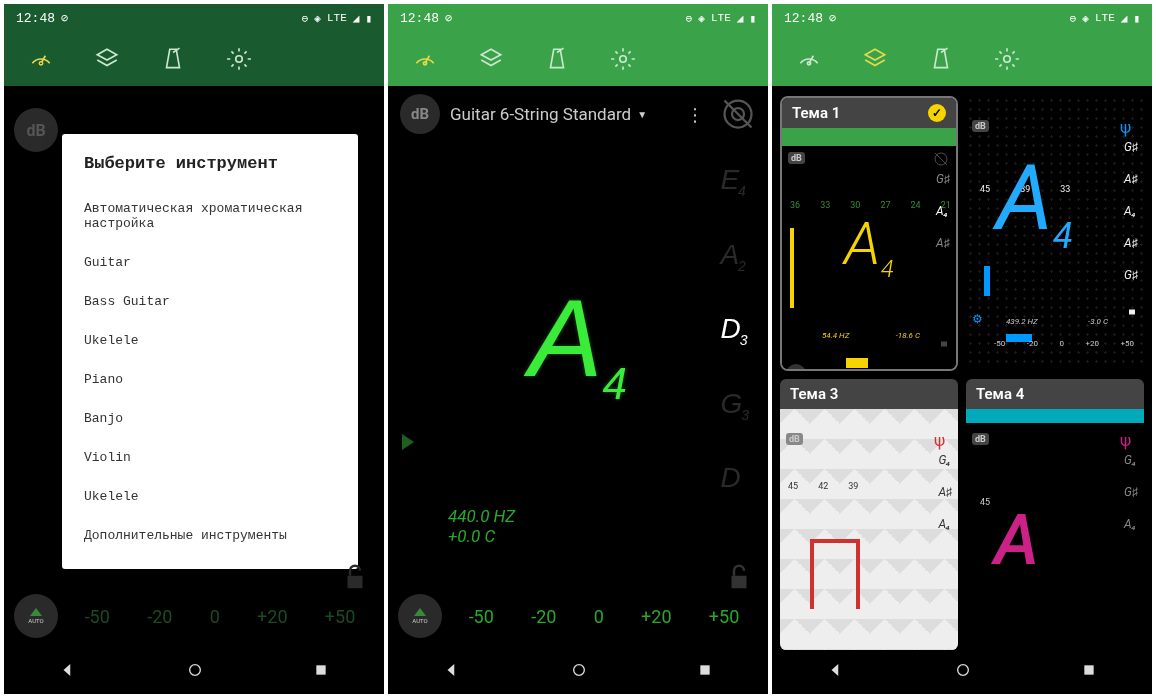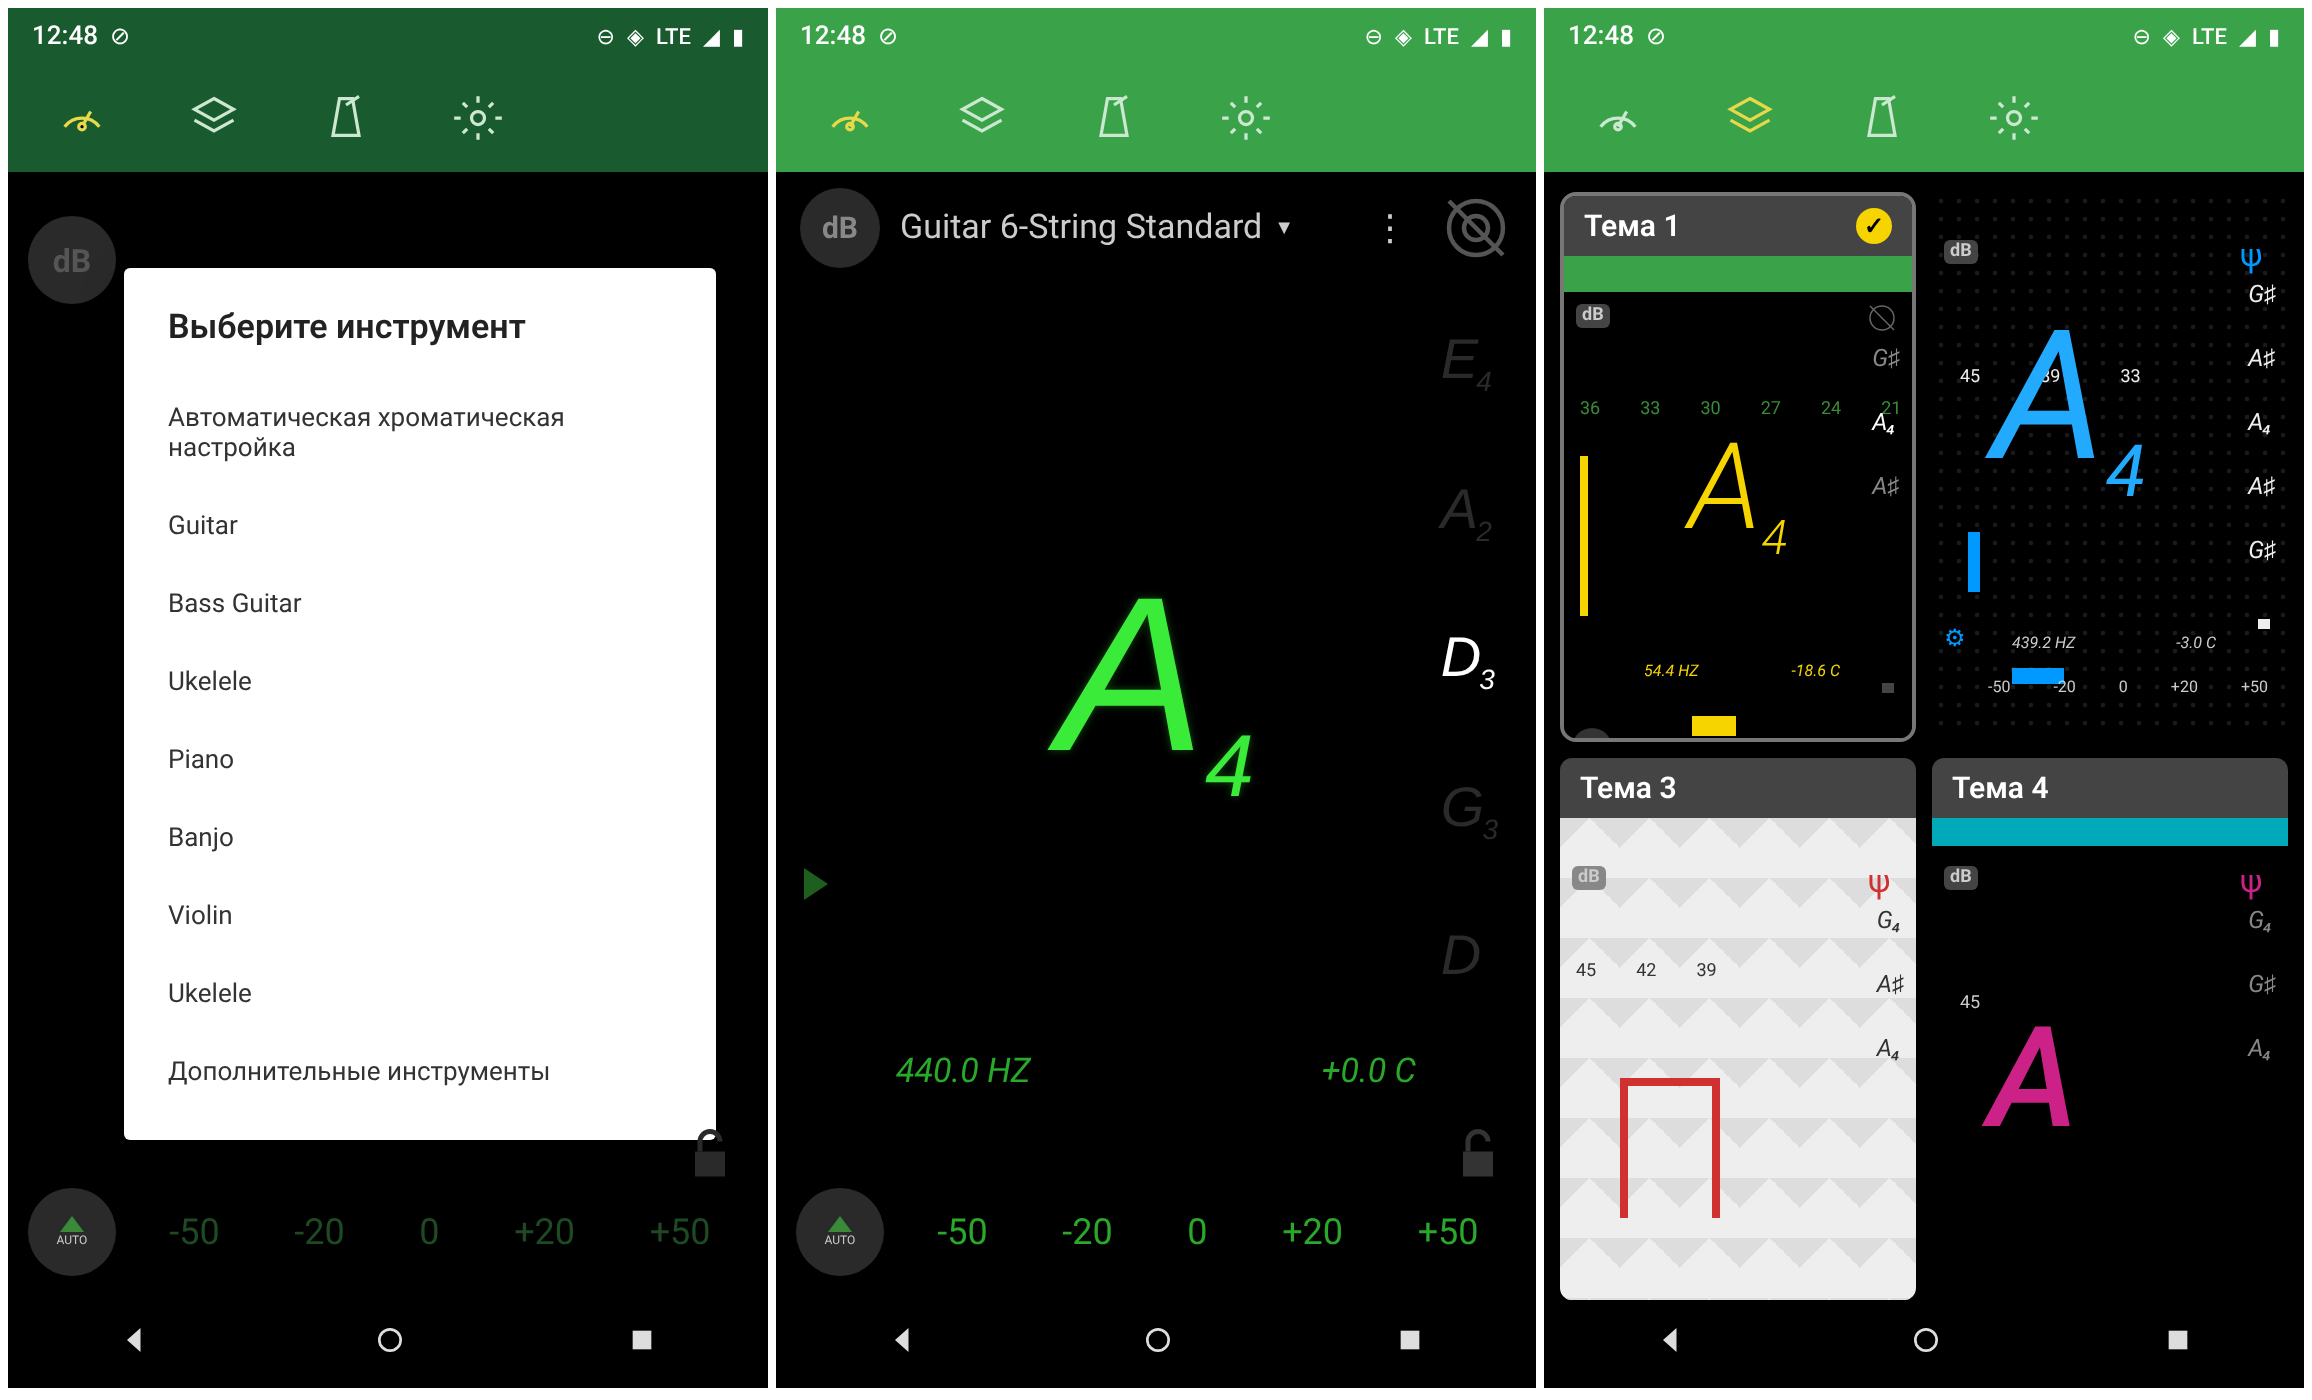--- a/index.html
+++ b/index.html
@@ -22,20 +22,21 @@
   }
   
   .statusbar {
     height: 28px;
     display: flex;
     align-items: center;
     padding: 0 12px;
     color: #fff;
     font-size: 13px;
     font-weight: 500;
+    font-family: Liberation Mono, monospace;
   }
   .screen-1 .statusbar { background: #1a5a2f; }
   .screen-2 .statusbar { background: #3aa34a; }
   .screen-3 .statusbar { background: #3aa34a; }
   .statusbar .time { flex: 0 0 auto; }
   .statusbar .clock-icon { margin-left: 6px; font-size: 12px; }
   .statusbar .spacer { flex: 1; }
   .statusbar .indicators { display: flex; align-items: center; gap: 6px; font-size: 11px; }
   
   .tabbar {
@@ -81,20 +82,21 @@
     display: flex; align-items: center; justify-content: center;
   }
   .dialog {
     position: absolute;
     top: 130px; left: 58px;
     width: 296px;
     background: #fff;
     border-radius: 3px;
     box-shadow: 0 8px 20px rgba(0,0,0,0.4);
     padding: 20px 22px 14px;
+    font-family: Liberation Mono, monospace;
   }
   .dialog h3 { font-size: 17px; font-weight: 600; margin-bottom: 16px; color:#222; }
   .dialog .item { font-size: 13px; color: #333; padding: 12px 0; cursor: pointer; }
   .auto-row {
     position: absolute;
     bottom: 48px; left: 0; right: 0;
     height: 60px; display:flex; align-items:center;
     padding: 0 10px;
     color: #2a5a2f;
   }
@@ -145,21 +147,21 @@
   .big-note {
     position:absolute; left:50%; top:130px; transform:translateX(-50%);
     font-family: 'Segoe UI', sans-serif;
     color:#3aeb3a; font-size:110px; font-style:italic; font-weight:300;
     text-shadow: 0 0 4px #3aeb3a55;
   }
   .big-note .bsub { font-size:44px; vertical-align:sub;}
   .hz-row {
     position:absolute; bottom:104px; left:0; right:0; display:flex;
     justify-content:space-between; padding:0 60px;
-    color:#2aa82a; font-size:17px; font-style:italic;
+    color:#2aa82a; font-size:17px; font-style:italic;flex-direction:column;
   }
   .triangle-marker {
     position:absolute; left:14px; top:290px;
     width:0;height:0; border-top:8px solid transparent; border-bottom:8px solid transparent;
     border-left:12px solid #1e5e1e;
   }
   .screen-2 .auto-row .scale-ticks { color:#2aa82a; }
   .screen-2 .lock-icon svg { fill:#333; }
   
   .themes-wrap {

